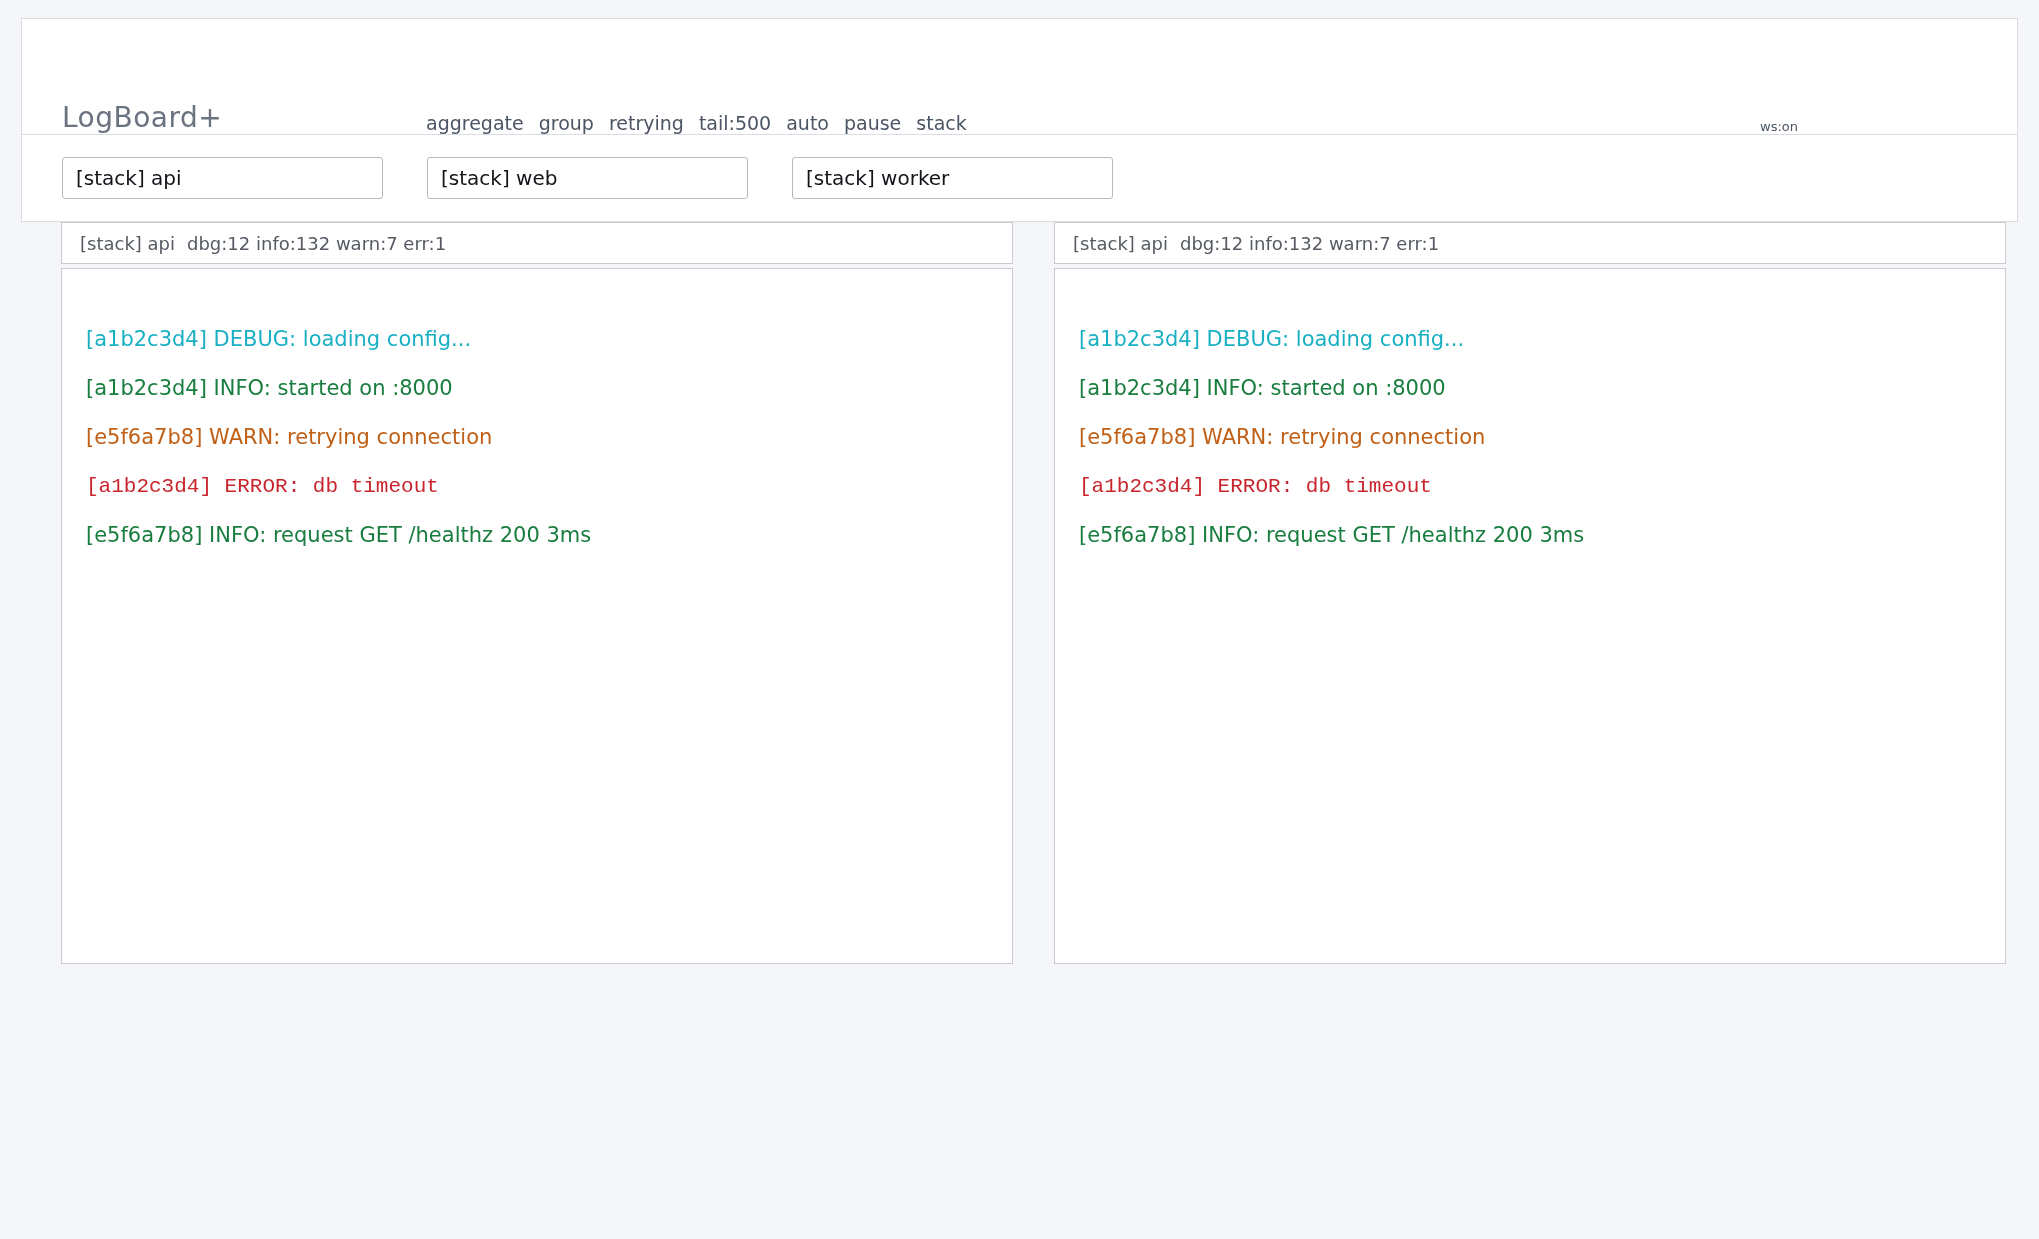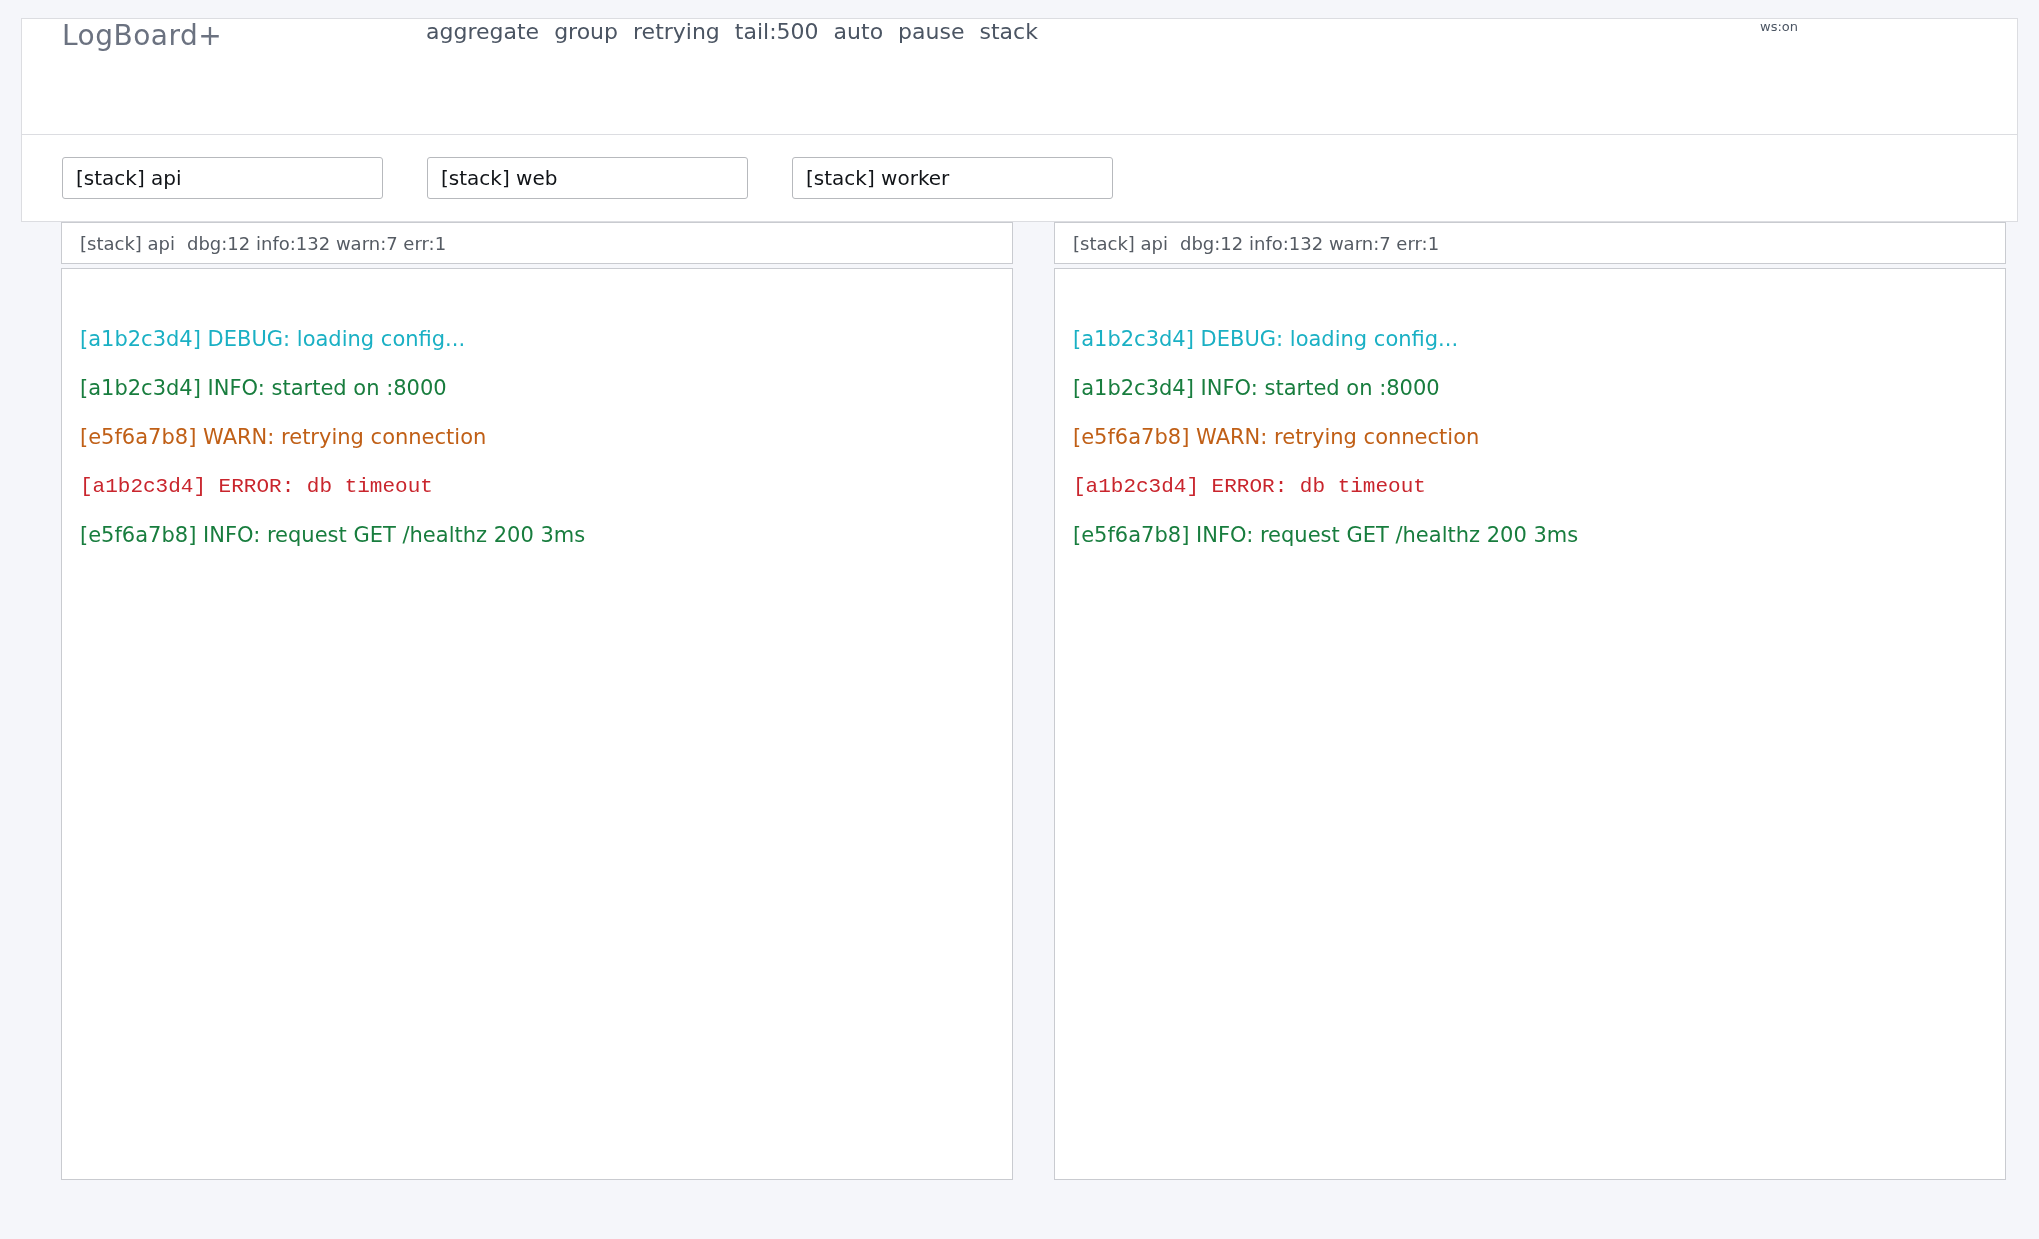--- a/index.html
+++ b/index.html
@@ -15,35 +15,35 @@
   .page { padding: 18px 21px 0 21px; }
 
   
   .topbox {
     background: #ffffff;
     border: 1px solid #dcdde1;
   }
   .header-row {
     height: 116px;
     display: flex;
-    align-items: flex-start;
+    align-items: flex-end;
     padding: 0 40px;
     border-bottom: 1px solid #dcdde1;
   }
   .app-title {
     font-size: 28px;
     color: #6b7280;
     width: 364px;
     flex: 0 0 auto;
     letter-spacing: 0.5px;
   }
   .toolbar {
     display: flex;
     gap: 15px;
-    font-size: 22px;
+    font-size: 19px;
     color: #4b5563;
     flex: 0 0 auto;
   }
   .tool { cursor: pointer; white-space: nowrap; }
   .spacer { flex: 1 1 auto; }
   .ws-status {
     font-size: 13px;
     color: #4b5563;
     margin-right: 179px;
     white-space: nowrap;
@@ -91,22 +91,22 @@
     gap: 12px;
     padding: 0 18px;
     font-size: 18px;
     color: #555b63;
     white-space: nowrap;
   }
   .panel-body {
     background: #fff;
     border: 1px solid #c9cbd0;
     margin-top: 4px;
-    height: 912px;
-    padding: 46px 18px 0 18px;
+    height: 696px;
+    padding: 46px 18px 0 24px;
     overflow: hidden;
   }
   .log-line {
     font-size: 21px;
     line-height: 49px;
     white-space: nowrap;
   }
   .log-debug { color: var(--debug, #1ab0c4); }
   .log-info  { color: var(--info,  #187d3e); }
   .log-warn  { color: var(--warn,  #c05f16); }

